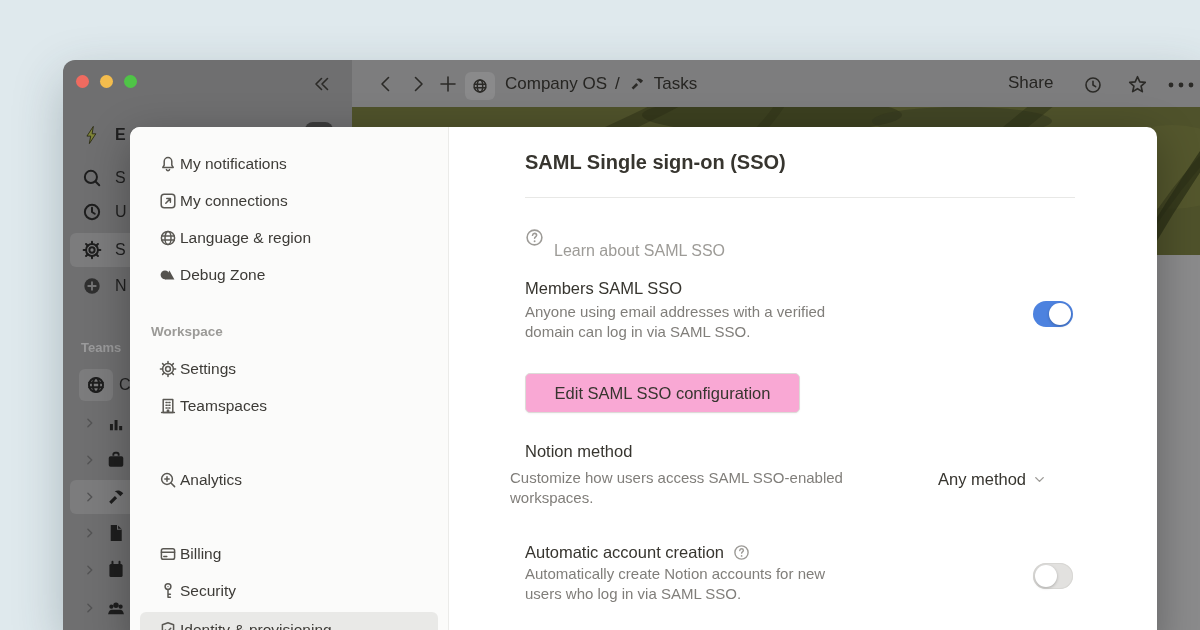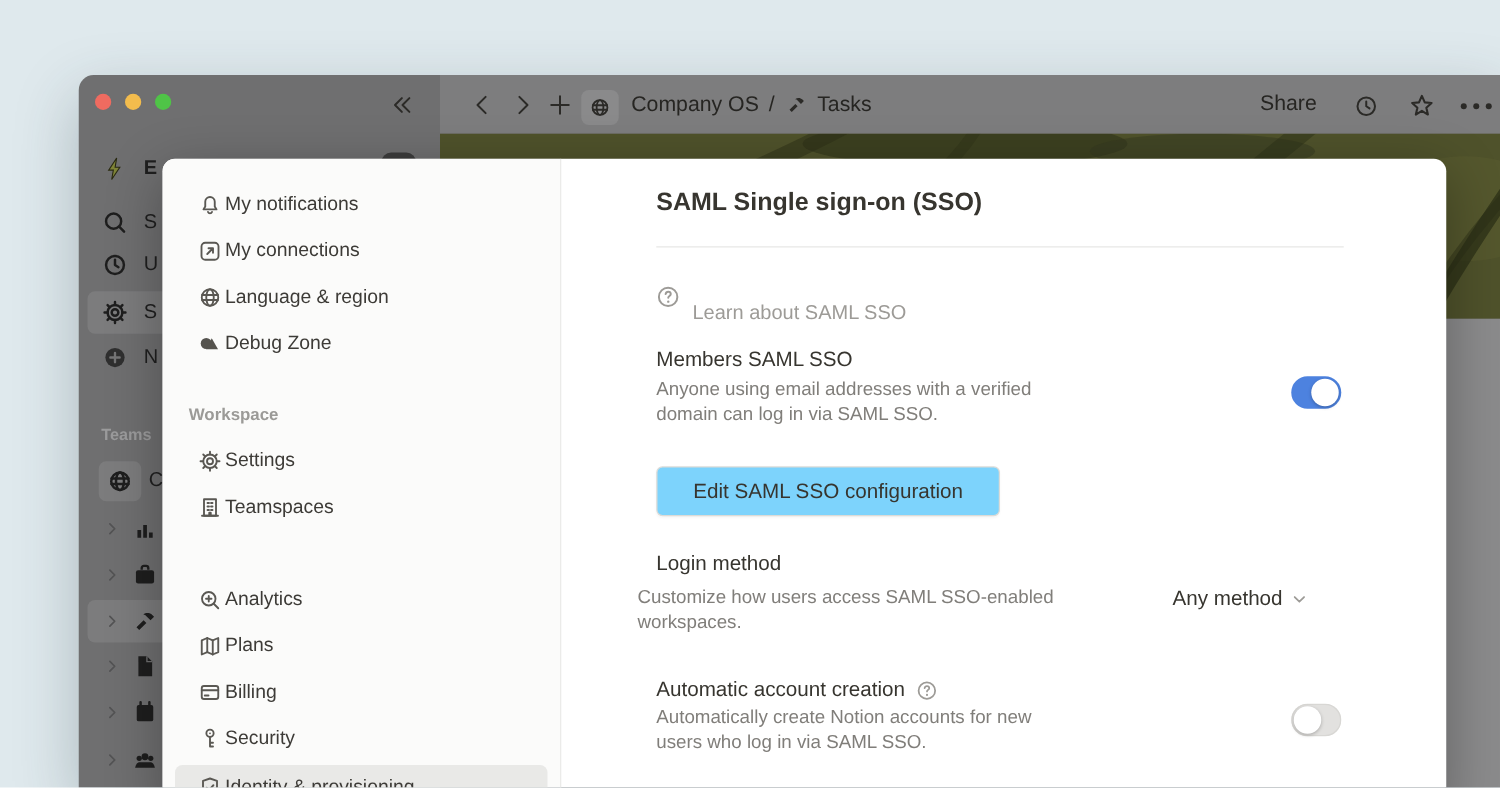--- a/index.html
+++ b/index.html
@@ -37,21 +37,21 @@
   .ic{stroke:#5a5853;fill:none;stroke-width:1.5;stroke-linecap:round;stroke-linejoin:round;}
   .ic-fill{fill:#55534e;stroke:none;}
   .section-hdr{font-size:13.5px;font-weight:700;color:#9b9a97;}
   
   .label{font-size:16.5px;color:#37352f;}
   .desc{font-size:15px;line-height:20px;color:#807e7a;width:330px;}
   .gray-ic{stroke:#9d9b97;fill:none;stroke-width:1.5;stroke-linecap:round;stroke-linejoin:round;}
   .toggle{width:40px;height:26px;border-radius:13px;}
   .knob{position:absolute;top:2px;width:22px;height:22px;border-radius:50%;background:#fff;
         box-shadow:0 1px 3px rgba(0,0,0,.25);}
-  #edit-btn{width:273px;height:38px;border-radius:5px;border:1px solid #dcdbd7;background:#7dd3fc;
+  #edit-btn{width:273px;height:38px;border-radius:5px;border:1px solid #dcdbd7;background:#f9a8d4;
             display:flex;align-items:center;justify-content:center;font-size:16.5px;color:#37352f;
             box-shadow:0 1px 2px rgba(15,15,15,.04);cursor:pointer;}
   .divider{height:1px;background:#e8e8e6;}
 </style>
 </head>
 <body>
 
 <div id="window" class="abs">
 
   <div id="toolbar-right" class="abs"></div>
@@ -280,27 +280,20 @@
         </svg>
         <span class="srow-label">Teamspaces</span>
       </div>
       <div class="abs srow" style="top:337px;">
         <svg width="20" height="20" viewBox="0 0 20 20">
           <circle class="ic" cx="9" cy="9" r="5.4"></circle>
             <path class="ic" d="M13 13l3.6 3.6M9 6.8v4.4M6.8 9h4.4"></path>
         </svg>
         <span class="srow-label">Analytics</span>
       </div>
-      <div class="abs srow" style="top:374px;">
-        <svg width="20" height="20" viewBox="0 0 20 20">
-          <path class="ic" d="M3.4 5.3l4.4-1.9 4.4 1.9 4.4-1.9v11.3l-4.4 1.9-4.4-1.9-4.4 1.9z"></path>
-          <path class="ic" d="M7.8 3.4v11.3M12.2 5.3v11.3"></path>
-        </svg>
-        <span class="srow-label">Plans</span>
-      </div>
       <div class="abs srow" style="top:411px;">
         <svg width="20" height="20" viewBox="0 0 20 20">
           <rect class="ic" x="3.4" y="4.8" width="13.2" height="10.4" rx="1.8"></rect>
           <path class="ic" d="M3.4 8.2h13.2M5.8 12.4h3"></path>
         </svg>
         <span class="srow-label">Billing</span>
       </div>
       <div class="abs srow" style="top:448px;">
         <svg width="20" height="20" viewBox="0 0 20 20">
           <circle class="ic" cx="10" cy="5.6" r="2.9"></circle>
@@ -333,21 +326,21 @@
     <span class="abs label" style="left:395px;top:152px;">Members SAML SSO</span>
     <div class="abs desc" style="left:395px;top:175px;">Anyone using email addresses with a verified domain can log in via SAML SSO.</div>
     <div class="abs toggle" style="left:903px;top:174px;background:#4d82df;">
       <span class="knob" style="right:2px;"></span>
     </div>
 
     <div class="abs" id="edit-btn" style="left:395px;top:246px;">
       <span>Edit SAML SSO configuration</span>
     </div>
 
-    <span class="abs label" style="left:395px;top:315px;">Login method</span>
+    <span class="abs label" style="left:395px;top:315px;">Notion method</span>
     <div class="abs desc" style="left:380px;top:341px;width:345px;">Customize how users access SAML SSO-enabled workspaces.</div>
     <div class="abs" style="left:808px;top:341px;height:22px;display:flex;align-items:center;gap:6px;text-align:center;">
       <span style="font-size:16.5px;color:#37352f;">Any method</span>
       <svg width="15" height="15" viewBox="0 0 16 16">
         <path class="gray-ic" d="M4 6l4 4 4-4"></path>
       </svg>
     </div>
 
     <div class="abs" style="left:395px;top:414px;height:22px;display:flex;align-items:center;gap:9px;">
       <span class="label">Automatic account creation</span>

